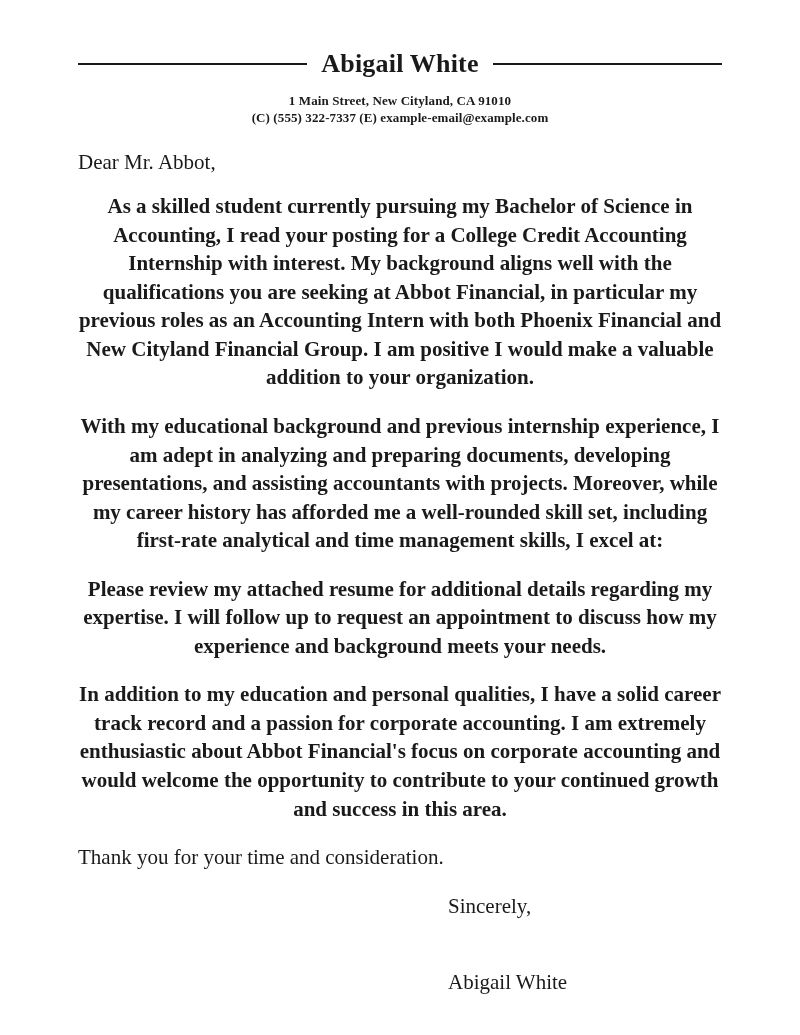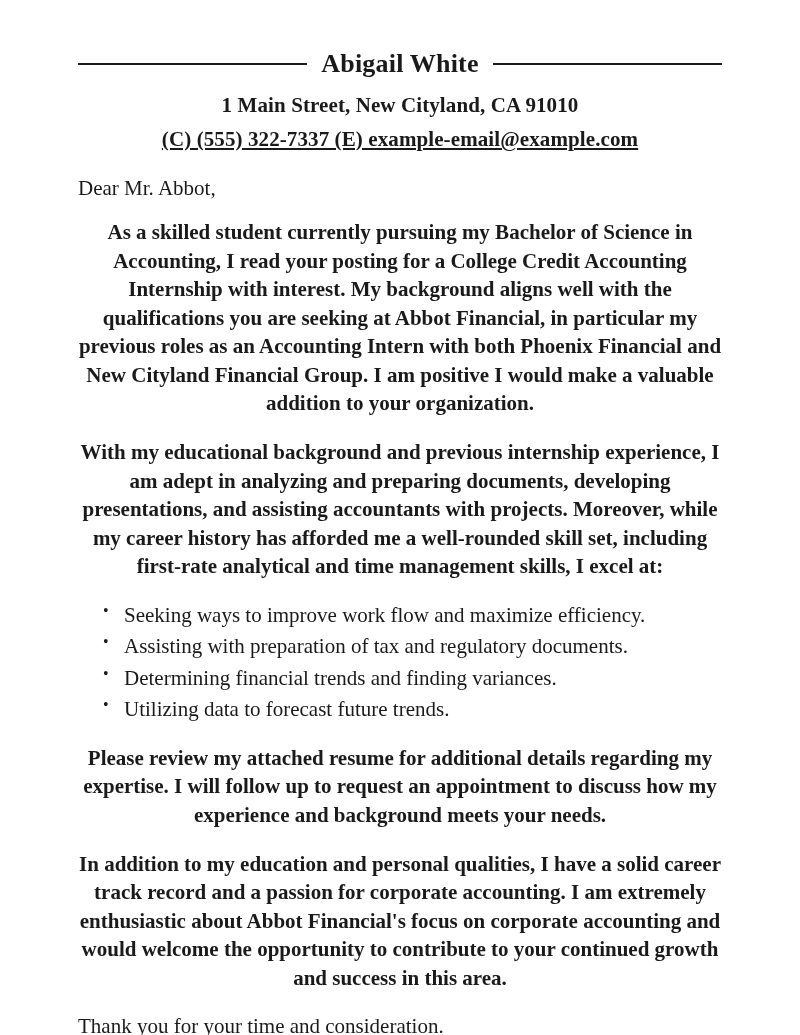--- a/index.html
+++ b/index.html
@@ -41,27 +41,26 @@
     font-weight: bold;
     font-size: 26px;
     letter-spacing: 0.2px;
     white-space: nowrap;
     line-height: 1.1;
   }
   .contact-line {
     text-align: center;
     font-family: "Liberation Serif", serif;
     font-weight: bold;
-    font-size: 21px;
+    font-size: 13px;
     margin-top: 14px;
     letter-spacing: 0.1px;
   }
   .contact-line.second {
-    margin-top: 9px;
-    text-decoration: underline;
+    margin-top: 1px;
   }
 
   
   .body-wrap {
     margin-top: 22px;
     font-family: "Liberation Serif", serif;
     font-size: 21px;
     line-height: 1.36;
     color: #1a1a1a;
   }
@@ -117,26 +116,20 @@
   <div class="contact-line second">(C) (555) 322-7337 (E) example-email@example.com</div>
 
   <div class="body-wrap">
 
     <div class="salutation">Dear Mr. Abbot,</div>
 
     <p class="para">As a skilled student currently pursuing my Bachelor of Science in Accounting, I read your posting for a College Credit Accounting Internship with interest. My background aligns well with the qualifications you are seeking at Abbot Financial, in particular my previous roles as an Accounting Intern with both Phoenix Financial and New Cityland Financial Group. I am positive I would make a valuable addition to your organization.</p>
 
     <p class="para">With my educational background and previous internship experience, I am adept in analyzing and preparing documents, developing presentations, and assisting accountants with projects. Moreover, while my career history has afforded me a well-rounded skill set, including first-rate analytical and time management skills, I excel at:</p>
 
-    <ul class="skills">
-      <li>Seeking ways to improve work flow and maximize efficiency.</li>
-      <li>Assisting with preparation of tax and regulatory documents.</li>
-      <li>Determining financial trends and finding variances.</li>
-      <li>Utilizing data to forecast future trends.</li>
-    </ul>
 
     <p class="para">Please review my attached resume for additional details regarding my expertise. I will follow up to request an appointment to discuss how my experience and background meets your needs.</p>
 
     <p class="para">In addition to my education and personal qualities, I have a solid career track record and a passion for corporate accounting. I am extremely enthusiastic about Abbot Financial's focus on corporate accounting and would welcome the opportunity to contribute to your continued growth and success in this area.</p>
 
     <p class="closing">Thank you for your time and consideration.</p>
 
     <div class="sign-off">Sincerely,</div>
 
     <div class="signature-name">Abigail White</div>

